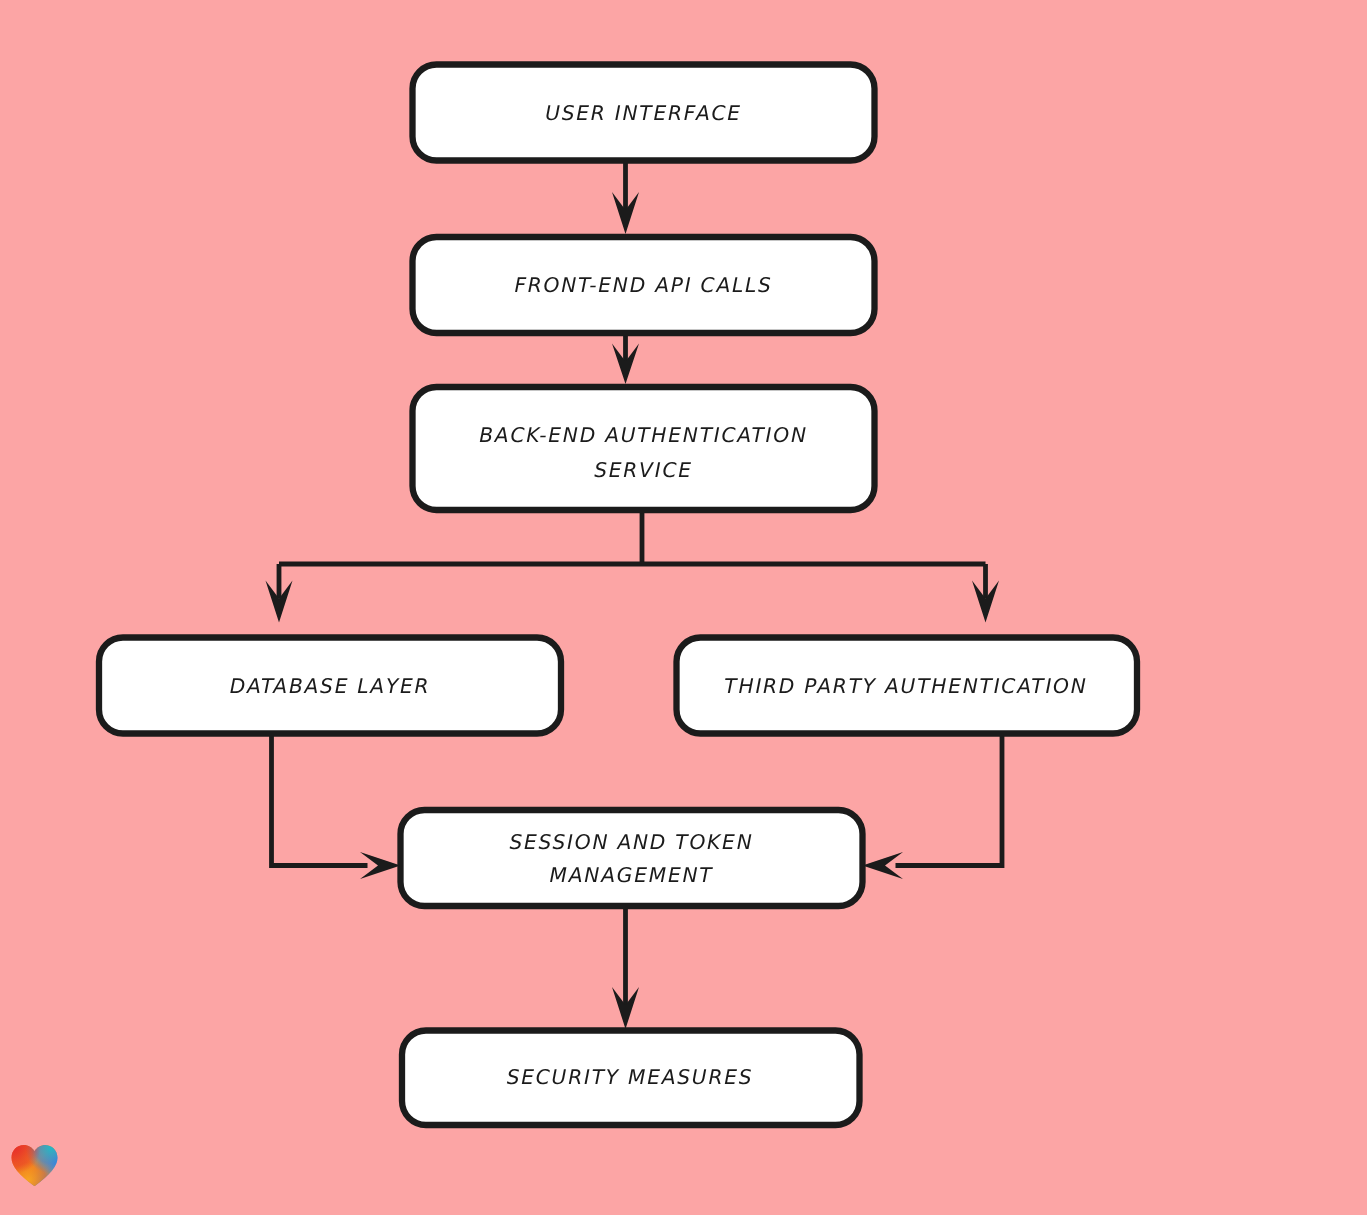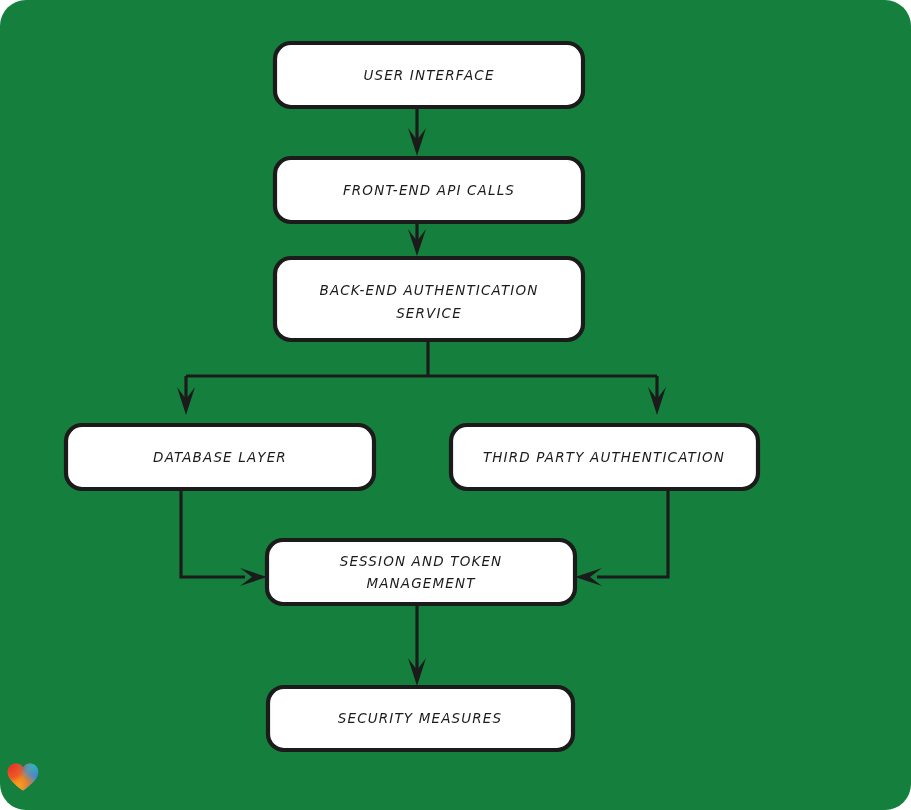--- a/index.html
+++ b/index.html
@@ -10,22 +10,21 @@
   body {
     width: 911px;
     height: 810px;
     overflow: hidden;
     font-family: "DejaVu Sans", sans-serif;
   }
   #canvas {
     position: relative;
     width: 911px;
     height: 810px;
-    background: #15803d;
-    border-radius: 26px;
+    background: #fca5a5;
   }
   svg#flow {
     position: absolute;
     left: 0;
     top: 0;
     width: 911px;
     height: 810px;
   }
   .node-box {
     fill: #ffffff;

